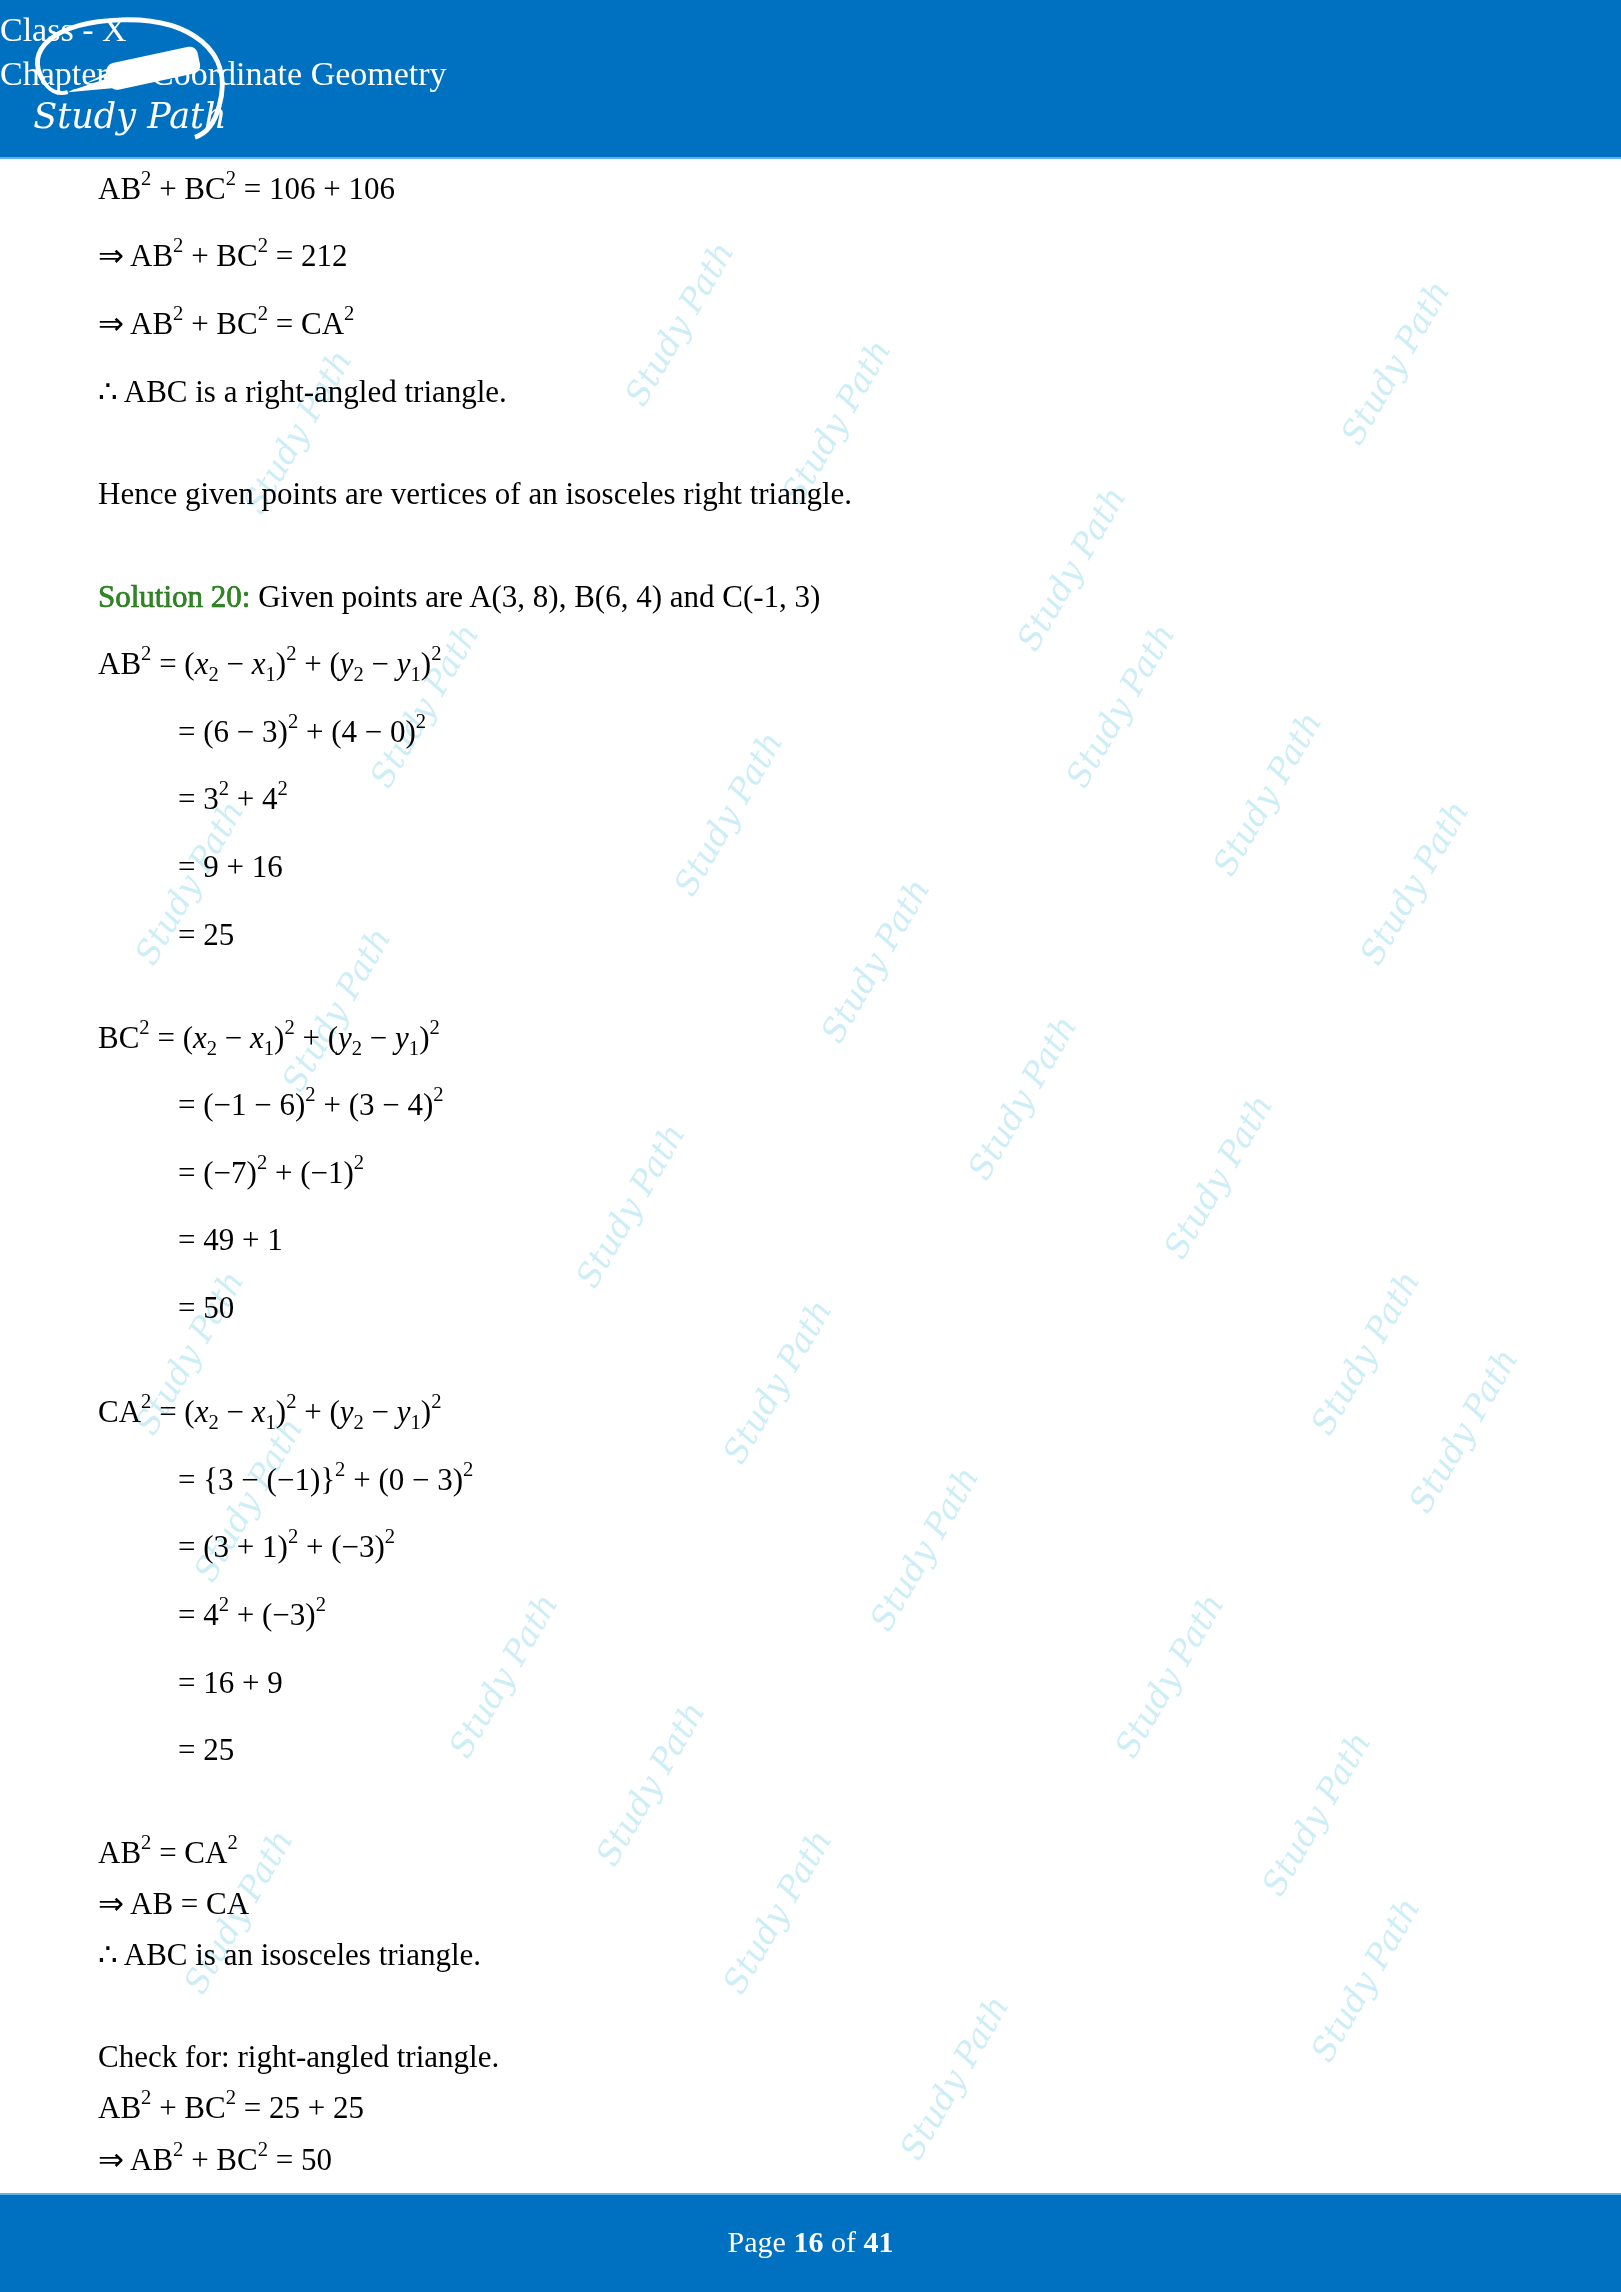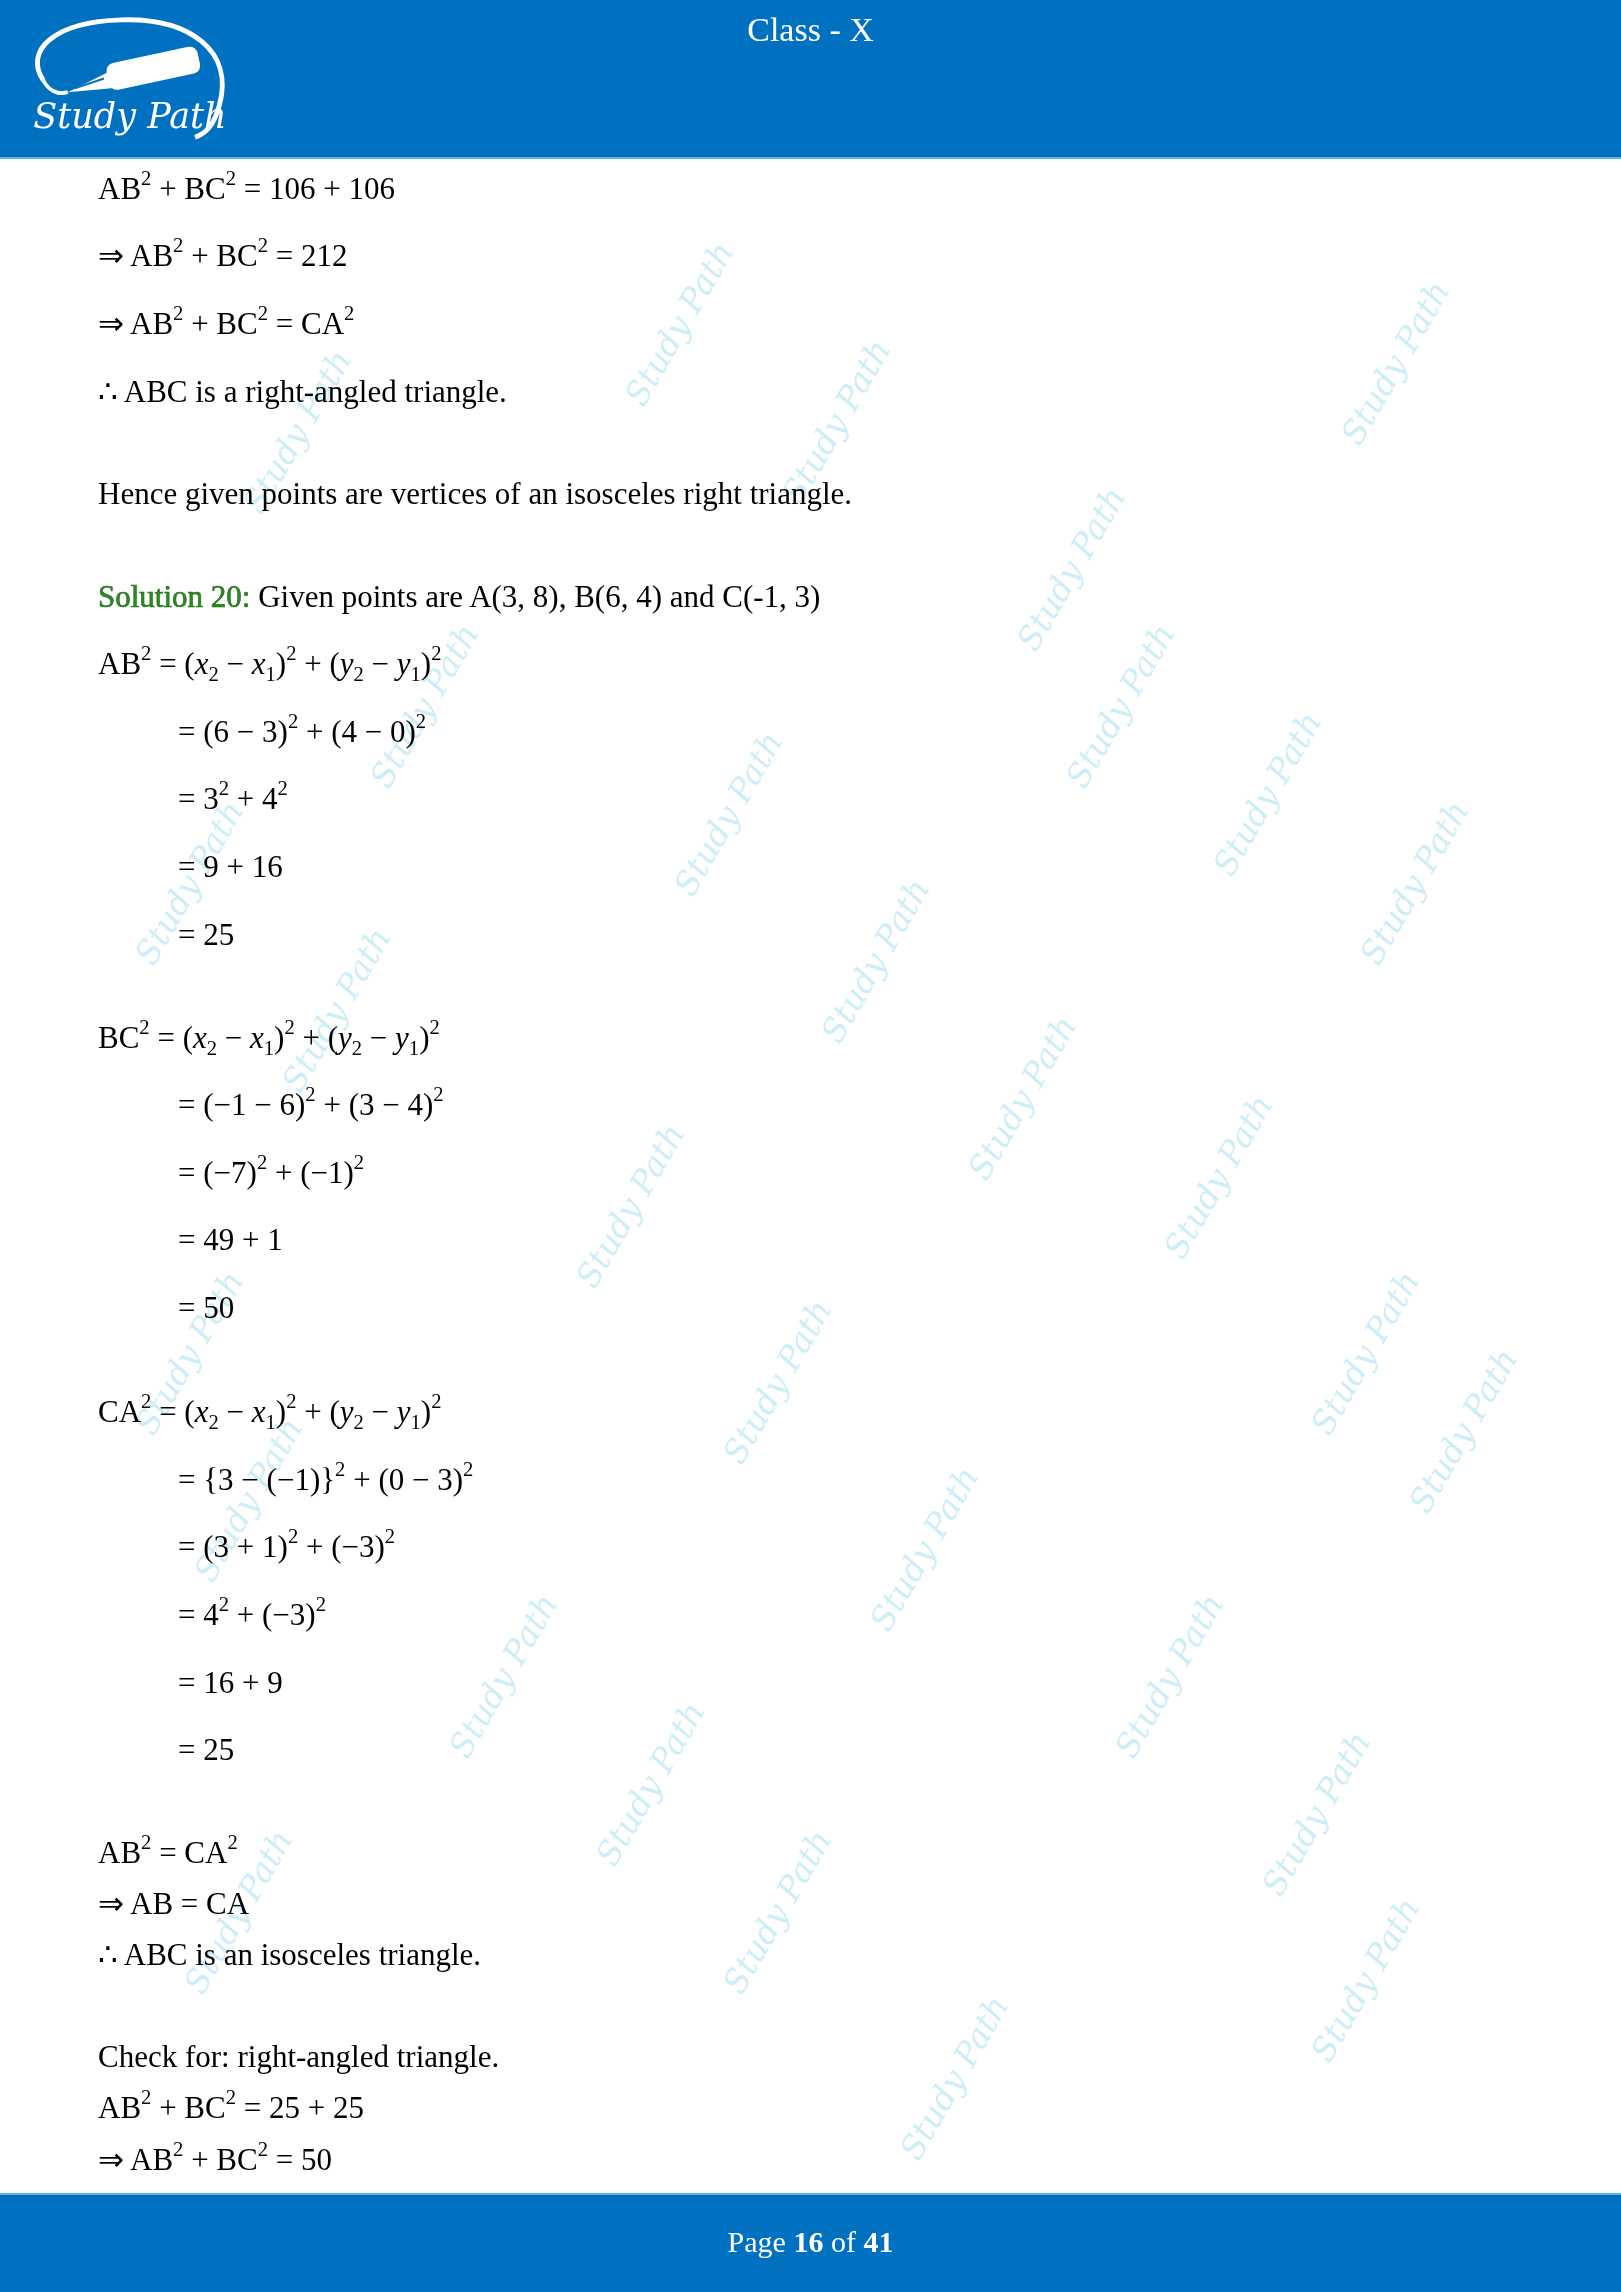--- a/index.html
+++ b/index.html
@@ -6,21 +6,21 @@
   body {
     width:1621px; height:2293px; position:relative; overflow:hidden;
     background:#ffffff; color:#000;
     font-family:"DejaVu Serif", "Liberation Serif", serif;
   }
   .header {
     position:absolute; left:0; top:0; width:1621px; height:157px;
     background:#0070C0; border-bottom:2.9px solid #5fb3e6;
   }
   .header .titles {
-    position:absolute; left:0; right:0; top:7.8px; text-align:center; color:#fff;
+    position:absolute; left:0; right:0; top:7.8px; text-align:left; color:#fff;
     font-family:"Liberation Serif", serif; font-size:34px; line-height:44px;
   }
   .logo { position:absolute; left:13.7px; top:11.8px; width:225px; height:137px; }
   .logo-text {
     position:absolute; left:19.6px; top:84px; color:#fff; font-style:italic;
     font-family:"DejaVu Serif", serif; font-size:35px; letter-spacing:0px;
   }
   .footer {
     position:absolute; left:0; top:2193px; width:1621px; height:100px;
     background:#0070C0; border-top:2.9px solid #5fb3e6;
@@ -53,20 +53,21 @@
       <path d="M30 70 C 10 40, 40 10, 110 8 C 180 6, 225 40, 210 95 C 205 115, 195 125, 185 128" fill="none" stroke="#fff" stroke-width="5"></path>
       <path d="M30 70 C 35 80, 45 85, 55 82" fill="none" stroke="#fff" stroke-width="4"></path>
       <rect x="95" y="44" width="95" height="28" rx="8" fill="#fff" transform="rotate(-12 140 58)"></rect>
       <polygon points="55,82 95,62 100,78" fill="#fff"></polygon>
       <line x1="62" y1="78" x2="92" y2="68" stroke="#0070C0" stroke-width="2"></line>
     </svg>
     <span class="logo-text">Study Path</span>
   </div>
   <div class="titles">
     <div>Class - X</div>
+    <div>Chapter 6: Coordinate Geometry</div>
   </div>
 </div>
 
 <div>
   <span class="wm" style="left:588px;top:304px">Study Path</span>
   <span class="wm" style="left:1304px;top:343px">Study Path</span>
   <span class="wm" style="left:206px;top:412px">Study Path</span>
   <span class="wm" style="left:745px;top:402px">Study Path</span>
   <span class="wm" style="left:980px;top:549px">Study Path</span>
   <span class="wm" style="left:333px;top:686px">Study Path</span>

